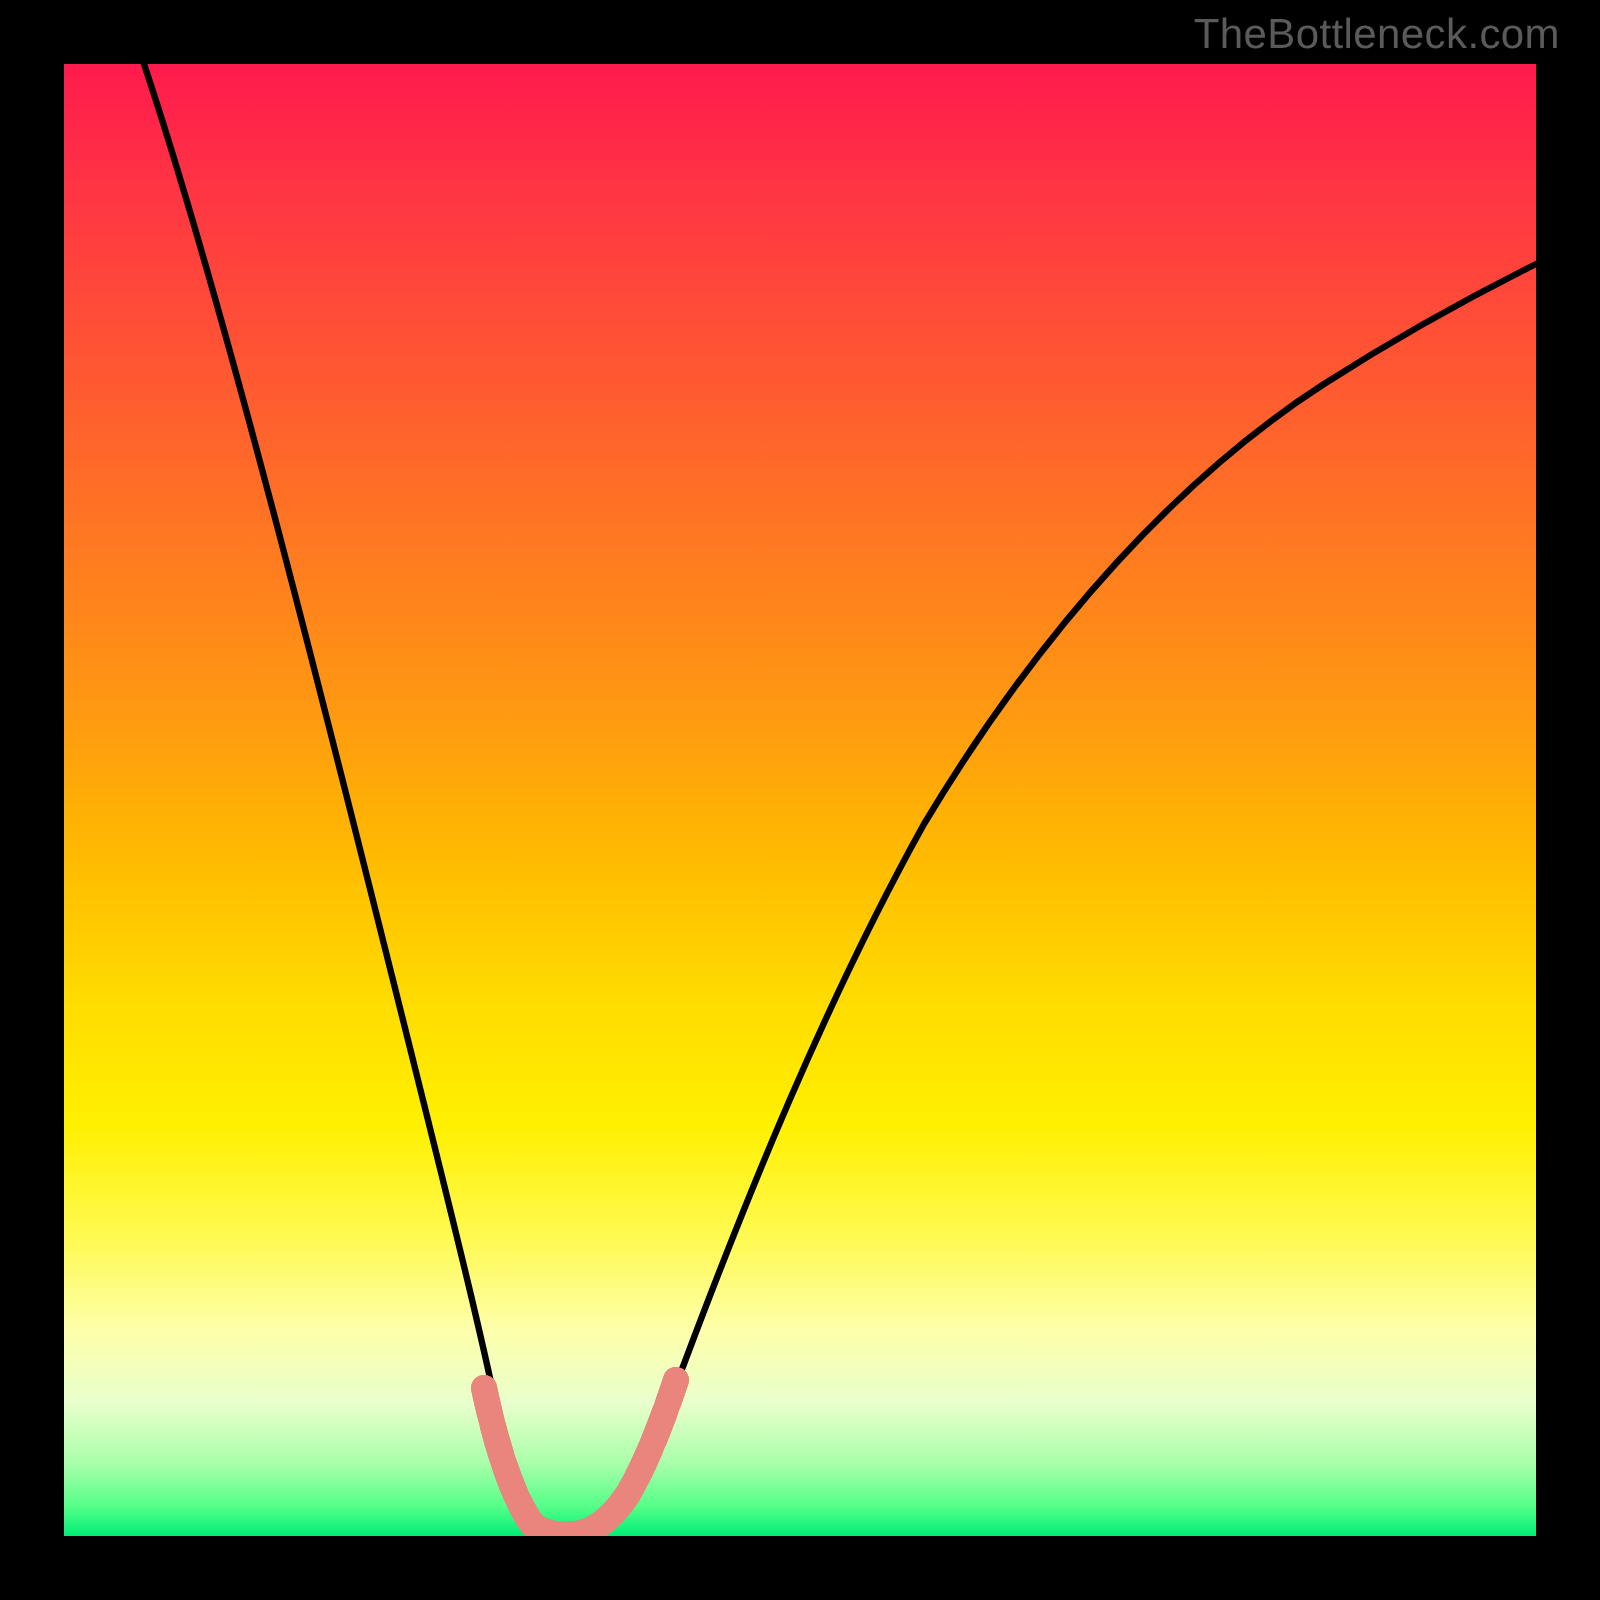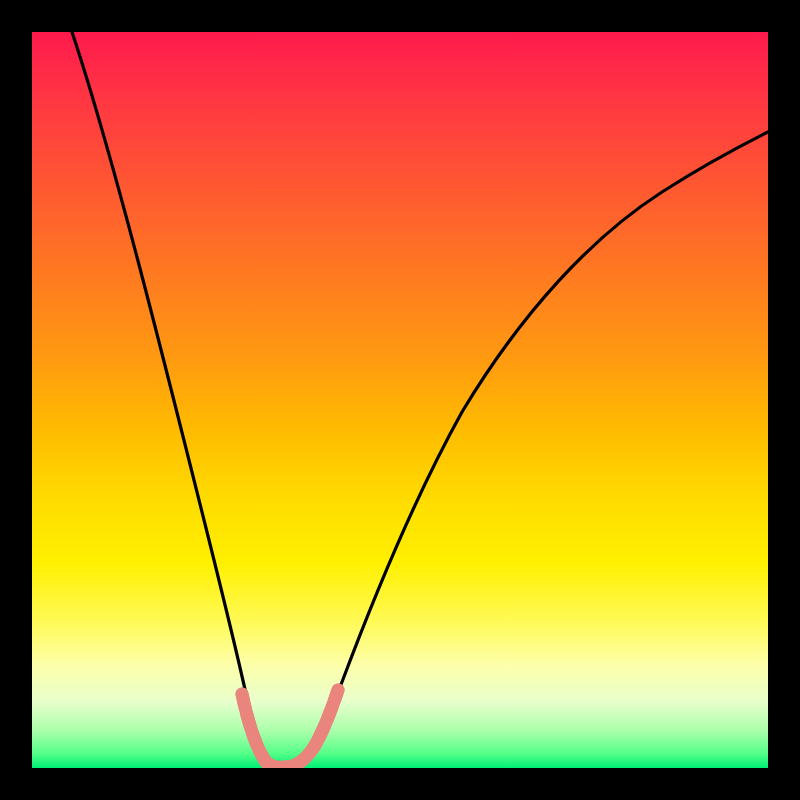--- a/index.html
+++ b/index.html
@@ -70,13 +70,14 @@
              C 262 735, 272 730, 282 715
              C 292 698, 300 676, 306 658" fill="none" stroke="#e9857d" stroke-width="13" stroke-linecap="round"></path>
 
     <path d="M 210 662
              C 216 690, 224 716, 234 730
              C 240 735, 248 736, 254 735
              C 262 735, 272 730, 282 715
              C 292 698, 300 676, 306 658" fill="none" stroke="#e9857d" stroke-width="13" stroke-linecap="round" stroke-dasharray="14 6"></path>
   </svg>
 
+  <div class="watermark">TheBottleneck.com</div>
 </div>
 
 </body></html>

